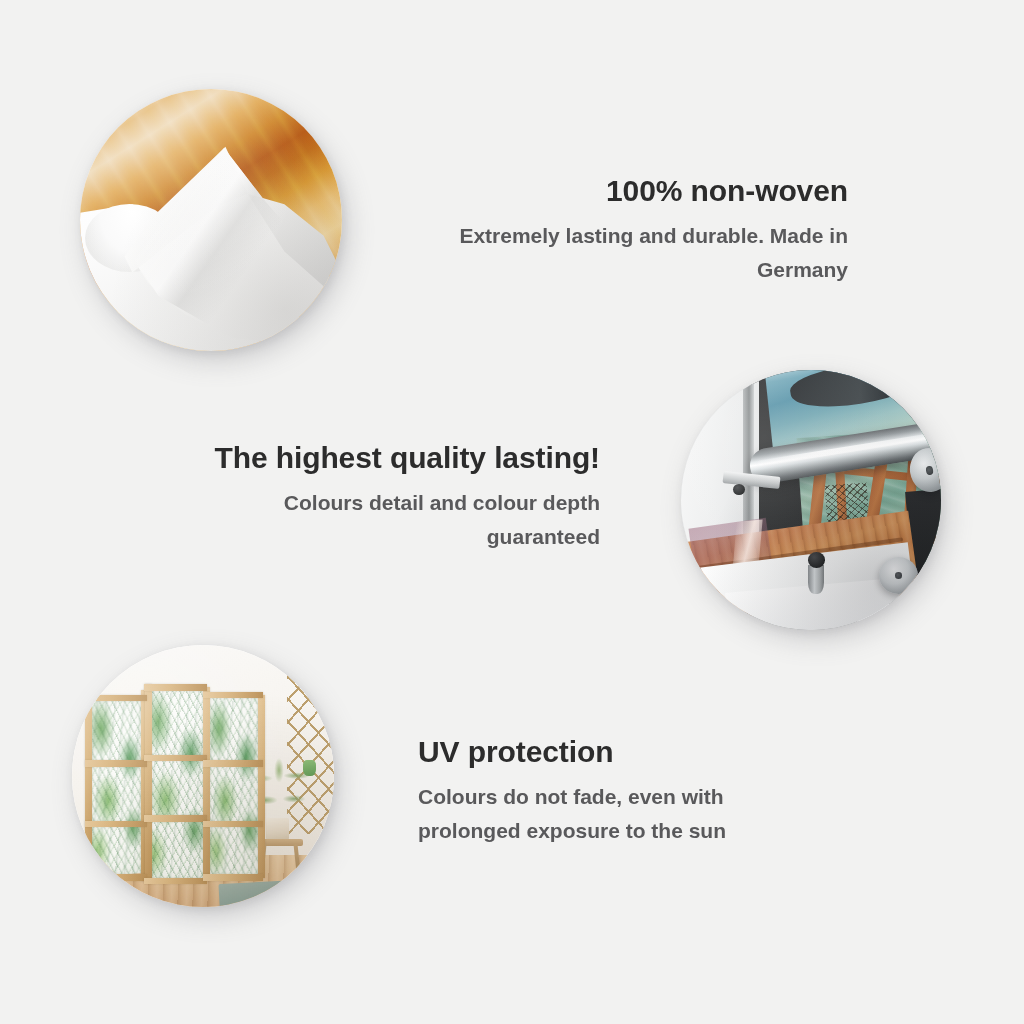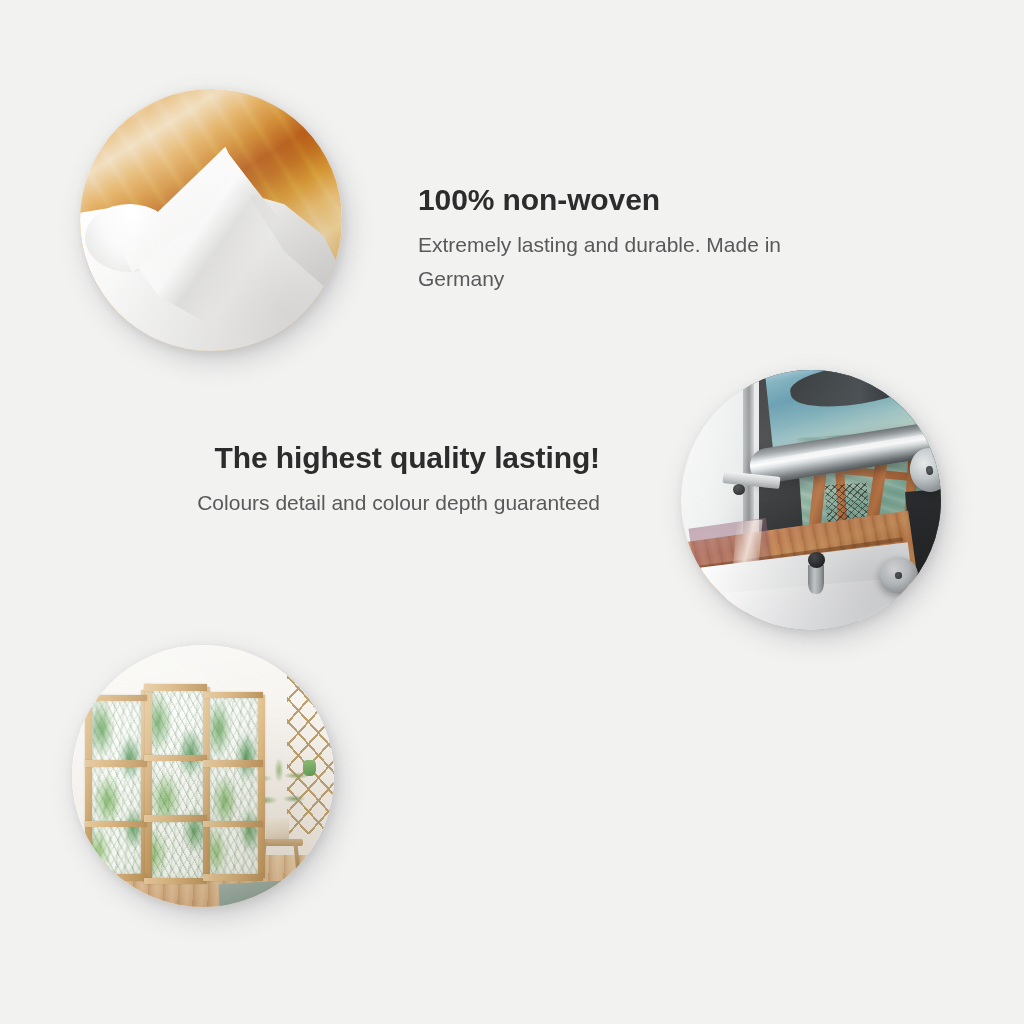--- a/index.html
+++ b/index.html
@@ -42,21 +42,21 @@
     font-size: 30px;
     font-weight: 700;
     color: #2c2c2c;
     letter-spacing: -0.1px;
     margin: 0 0 10px 0;
     line-height: 1.15;
     white-space: nowrap;
   }
   .feature-desc {
     font-size: 21px;
-    font-weight: 400;
+    font-weight: 700;
     color: #59595b;
     line-height: 1.62;
     margin: 0;
   }
   .align-right { text-align: right; }
 
   
   #circle-nonwoven { left: 80px; top: 89px; width: 262px; height: 262px; }
 
   .wp-base {
@@ -511,21 +511,21 @@
       <div class="wp-backing"></div>
       <div class="wp-edgecurl"></div>
       <div class="wp-flapshadow"></div>
       <div class="wp-peel"></div>
       <div class="wp-flap"></div>
       <div class="wp-crease"></div>
       <div class="wp-vignette"></div>
     </div>
   </div>
 
-  <div class="feature-text" style="left:418px; top:183px; width:430px;">
+  <div class="feature-text" style="left:418px; top:174px; width:430px;text-align:right;">
     <p class="feature-title">100% non-woven</p>
     <p class="feature-desc">Extremely lasting and durable. Made in Germany</p>
   </div>
 
   <div class="medallion" id="circle-printing">
     <div class="art">
       <div class="pp-bg"></div>
       <div class="pp-darkbody"></div>
       <div class="pp-print-top"></div>
       <div class="pp-print-dark"></div>
@@ -607,14 +607,18 @@
       <div class="rd-frame h" style="left:50.0%; top:67%;  width:23.0%;"></div>
 
       <div class="rd-frame h" style="left:5.0%;  top:87.5%; width:23.6%;"></div>
       <div class="rd-frame h" style="left:27.5%; top:89.0%; width:24.0%;"></div>
       <div class="rd-frame h" style="left:50.0%; top:87.5%; width:23.0%;"></div>
 
       <div class="rd-vignette"></div>
     </div>
   </div>
 
+  <div class="feature-text" style="left:418px; top:735px; width:400px;">
+    <p class="feature-title">UV protection</p>
+    <p class="feature-desc">Colours do not fade, even with prolonged exposure to the sun</p>
+  </div>
 
 </div>
 
 </body></html>

